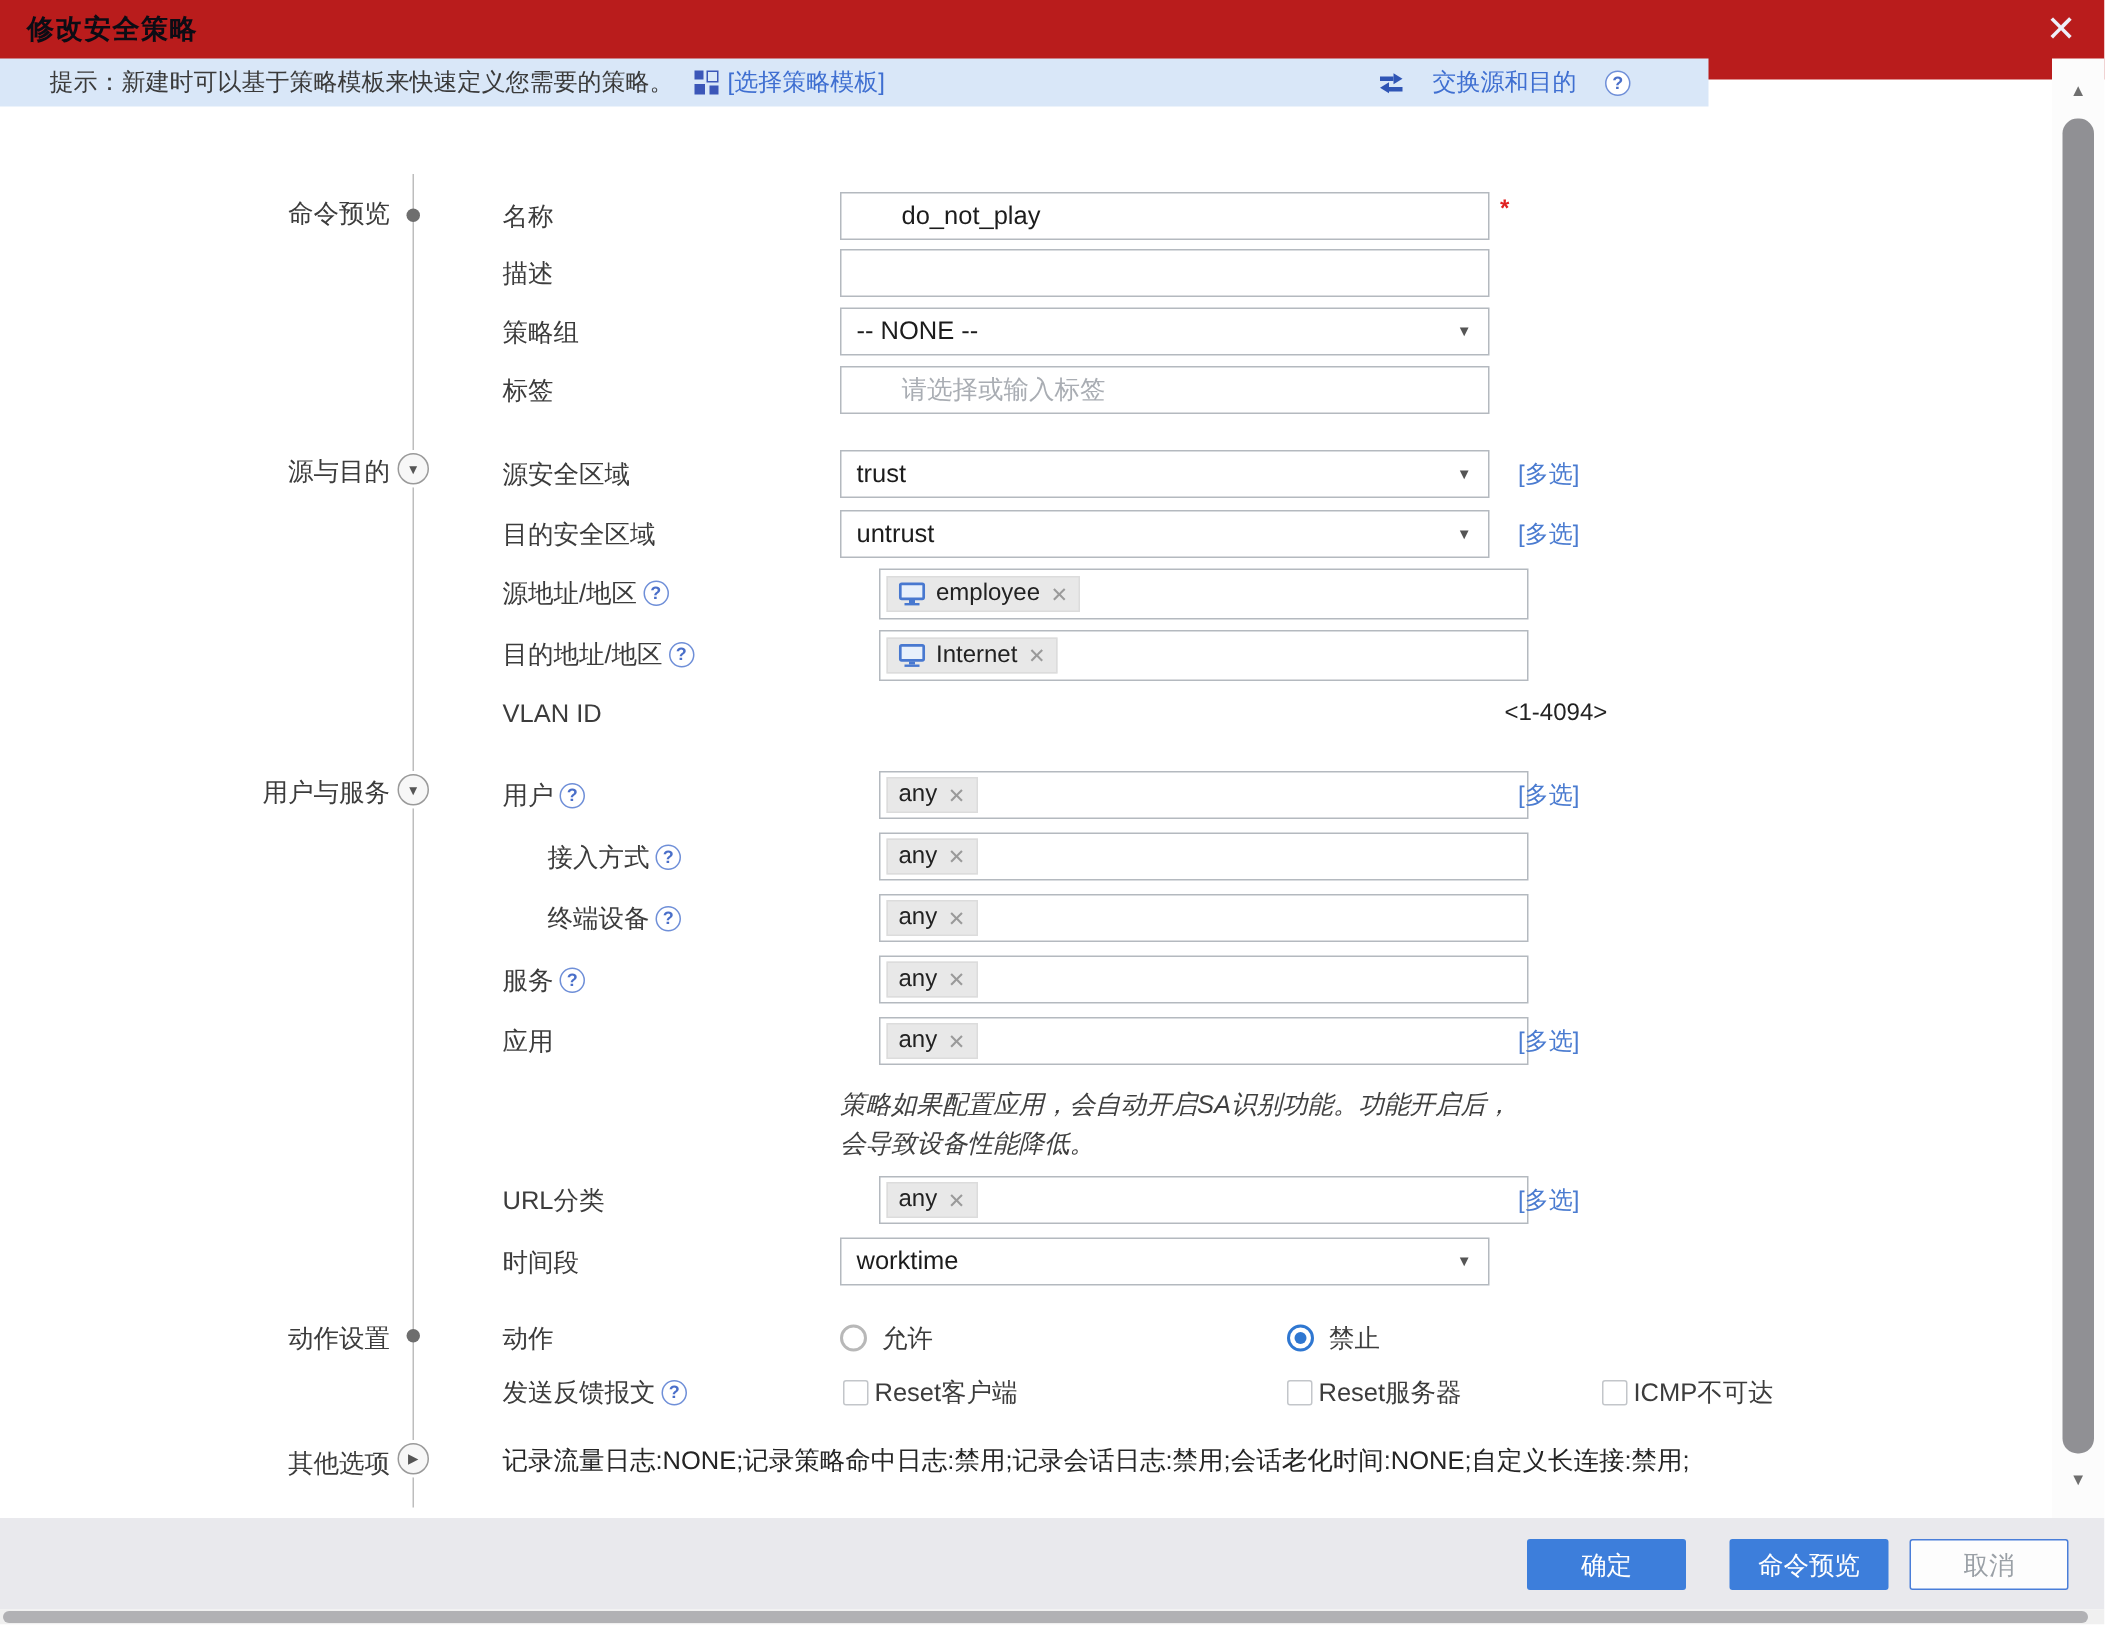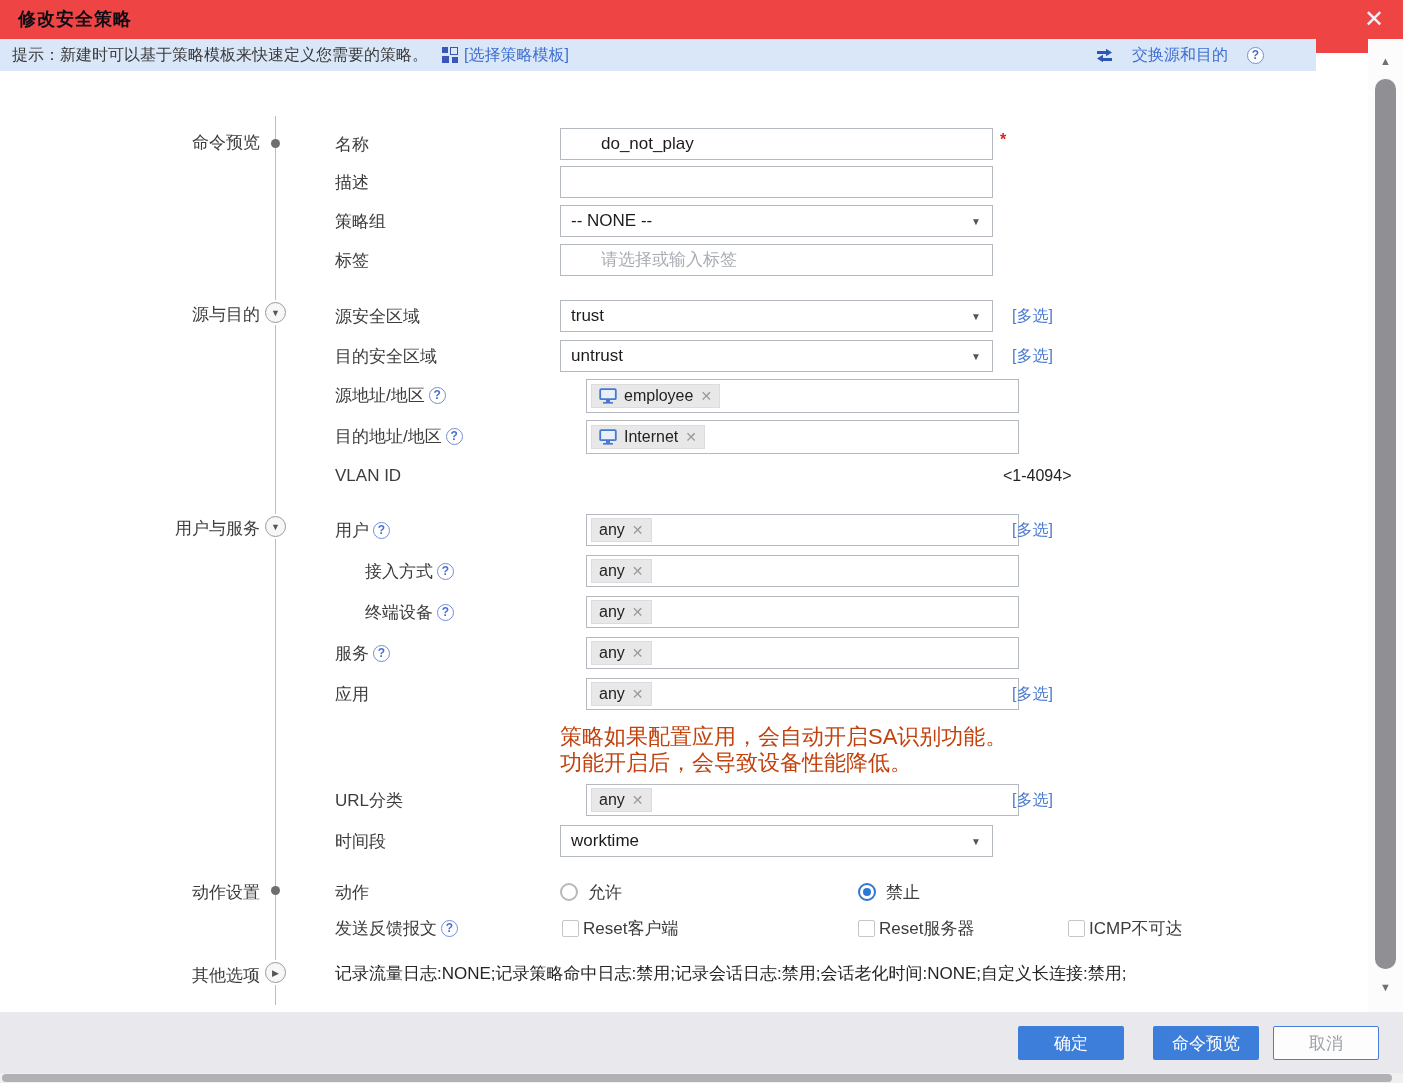--- a/index.html
+++ b/index.html
@@ -3,28 +3,28 @@
 <meta charset="utf-8">
 <style>
   * { margin:0; padding:0; box-sizing:border-box; }
   html,body { width:1403px; height:1083px; }
   body {
     position:relative; overflow:hidden; background:#ffffff;
     font-family:"Liberation Sans","DejaVu Sans",sans-serif;
     -webkit-font-smoothing:antialiased;
   }
   
-  .hdr { position:absolute; left:0; top:0; width:1403px; height:53px; background:#ef4444; }
+  .hdr { position:absolute; left:0; top:0; width:1403px; height:53px; background:#b91c1c; }
   .hdr-title { position:absolute; left:18px; top:0; height:38px; display:flex; align-items:center;
                font-size:18px; font-weight:bold; color:#0c0c14; letter-spacing:1px; }
   .hdr-close { position:absolute; right:14px; top:4px; width:30px; height:30px; display:flex;
                align-items:center; justify-content:center; font-size:24px; color:#eef0fa; cursor:pointer; }
   
-  .hint { position:absolute; left:0; top:39px; width:1316px; height:32px; background:#d9e7f8;
-          display:flex; align-items:center; padding-left:12px; font-size:16px; color:#3a3a3a; }
+  .hint { position:absolute; left:0; top:39px; width:1139px; height:32px; background:#d9e7f8;
+          display:flex; align-items:center; padding-left:33px; font-size:16px; color:#3a3a3a; }
   .hint-right { position:absolute; right:52px; top:0; height:32px; display:flex; align-items:center;
                 gap:19px; color:#3f6fd1; cursor:pointer; }
   .tpl-link { color:#3f6fd1; margin-left:6px; cursor:pointer; }
   .grid-ico { width:16px; height:16px; margin-left:14px; position:relative; display:inline-block; }
   .grid-ico i { position:absolute; width:7px; height:7px; background:#3b56b8; }
   .grid-ico i.tl { left:0; top:0; width:6px; height:6px; }
   .grid-ico i.tr { right:0; top:0; background:transparent; border:1.5px solid #3b56b8; width:8px; height:8px; }
   .grid-ico i.bl { left:0; bottom:0; }
   .grid-ico i.br { right:0; bottom:0; width:6px; height:6px; }
   .q-ico { width:17px; height:17px; border-radius:50%; border:1.6px solid #6f8fd8; color:#4a6fc9;
@@ -50,22 +50,22 @@
   input.field { outline:none;padding-left:40px; }
   input.field::placeholder { color:#a9adb3; }
   .chip { display:inline-flex; align-items:center; gap:7px; background:#e8e8e8; border:1px solid #dcdcdc;
           height:24px; padding:0 7px; font-size:16px; color:#222; }
   .chip .x { color:#9a9a9a; font-size:14px; cursor:pointer; }
   .multi { position:absolute; left:1012px; top:0; height:32px; display:flex; align-items:center;
            color:#4a7bd0; font-size:16px; cursor:pointer; }
   .req { position:absolute; left:1000px; top:3px; color:#e02020; font-size:16px; font-weight:bold; }
   .range { position:absolute; left:1003px; top:0; height:32px; display:flex; align-items:center;
            font-size:16px; color:#222; }
-  .note { position:absolute; left:560px; top:724px; width:456px; font-size:22px; color:#c2410c;
-          line-height:26px; }
+  .note { position:absolute; left:560px; top:724px; width:456px; font-size:17px; color:#404040;
+          line-height:26px;font-style:italic; }
   .summary { position:absolute; left:335px; top:0; height:26px; display:flex; align-items:center;
              font-size:17px; color:#252525; white-space:nowrap; }
   
   .radio { width:18px; height:18px; border-radius:50%; border:2px solid #b8b8b8; background:#fff;
            position:relative; flex:none; cursor:pointer; }
   .radio.sel2 { border-color:#2f77d1; }
   .radio.sel2::after { content:''; position:absolute; inset:3px; border-radius:50%; background:#2f77d1; }
   .opt { position:absolute; top:0; height:32px; display:flex; align-items:center; gap:10px;
          font-size:17px; color:#3c3c3c; }
   .cbx { width:17px; height:17px; border:1px solid #c3c6ca; background:#fff; border-radius:2px;

